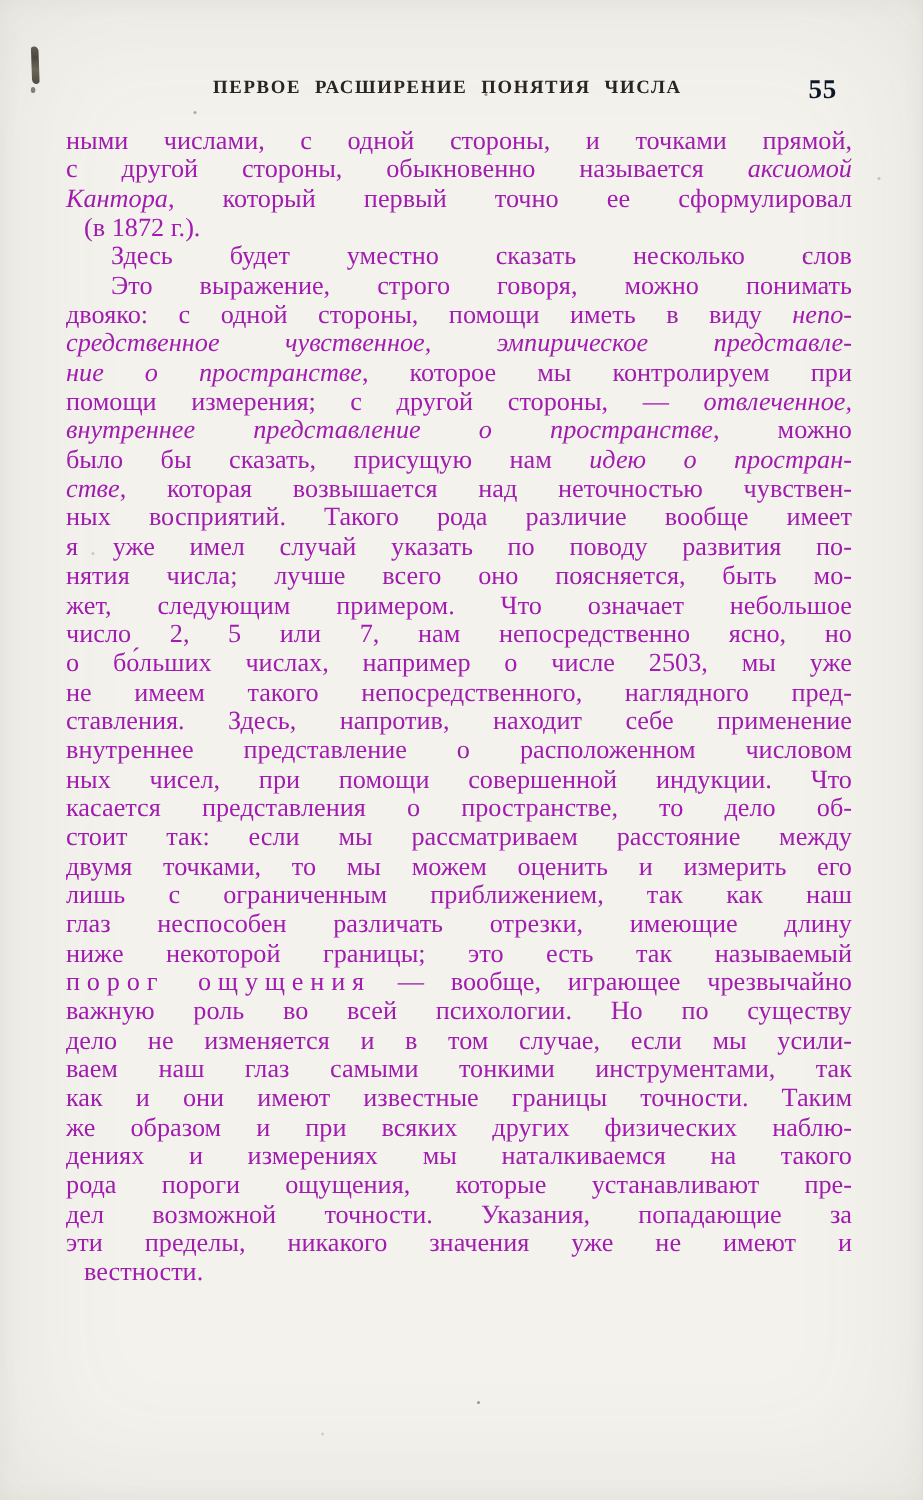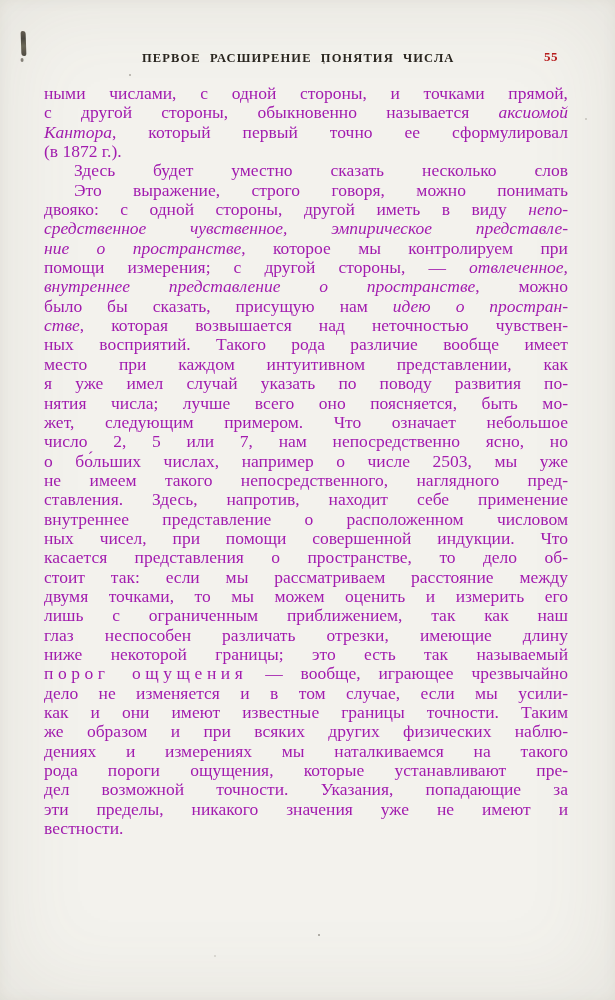--- a/index.html
+++ b/index.html
@@ -29,37 +29,37 @@
     font-weight: 700;
     letter-spacing: 1.1px;
     word-spacing: 5px;
     white-space: nowrap;
     color: #2a2620;
   }
   .page-num {
     position: absolute;
     top: 49px;
     right: 57px;
-    font-size: 13px;
+    font-size: 18px;
     font-weight: 700;
     letter-spacing: .5px;
-    color: #b91c1c;
+    color: #0f172a;
   }
   
   .text-block {
     position: absolute;
     left: 44px;
     top: 84px;
     width: 524px;
     font-size: 17.5px;
     line-height: 19.35px;
     color: #a21caf;
   }
   .line { text-align: justify; text-align-last: justify; text-justify: inter-word; }
-  .line.nojust { text-align: left; text-align-last: left; }
+  .line.nojust { text-align: left; text-align-last: left; margin-left: 12px; }
   .line.ind { text-indent: 30px; }
   .it { font-style: italic; }
   .sp { letter-spacing: .26em; }
   
   .smudge {
     position: absolute;
     left: 21px; top: 31px;
     width: 5px; height: 25px;
     background: linear-gradient(180deg, #4a4438 0%, #2e2a22 30%, #55503f 60%, #332f26 100%);
     border-radius: 2px 3px 2px 3px;
@@ -102,46 +102,47 @@
 
   <div class="page-num">55</div>
 
   <div class="text-block">
       <div class="line"><span>ными числами, с одной стороны, и точками прямой,</span></div>
       <div class="line"><span>с другой стороны, обыкновенно называется </span><span class="it">аксиомой</span></div>
       <div class="line"><span class="it">Кантора</span><span>, который первый точно ее сформулировал</span></div>
       <div class="line nojust"><span>(в 1872 г.).</span></div>
       <div class="line ind"><span>Здесь будет уместно сказать несколько слов</span></div>
       <div class="line ind"><span>Это выражение, строго говоря, можно понимать</span></div>
-      <div class="line"><span>двояко: с одной стороны, другой иметь в виду </span><span class="it">непо-</span></div>
+      <div class="line"><span>двояко: с одной стороны, помощи иметь в виду </span><span class="it">непо-</span></div>
       <div class="line"><span class="it">средственное чувственное, эмпирическое представле-</span></div>
       <div class="line"><span class="it">ние о пространстве</span><span>, которое мы контролируем при</span></div>
       <div class="line"><span>помощи измерения; с другой стороны, — </span><span class="it">отвлеченное,</span></div>
       <div class="line"><span class="it">внутреннее представление о пространстве</span><span>, можно</span></div>
       <div class="line"><span>было бы сказать, присущую нам </span><span class="it">идею о простран-</span></div>
       <div class="line"><span class="it">стве</span><span>, которая возвышается над неточностью чувствен-</span></div>
       <div class="line"><span>ных восприятий. Такого рода различие вообще имеет</span></div>
-      <div class="line"><span>место при каждом интуитивном представлении, как</span></div>
       <div class="line"><span>я уже имел случай указать по поводу развития по-</span></div>
       <div class="line"><span>нятия числа; лучше всего оно поясняется, быть мо-</span></div>
       <div class="line"><span>жет, следующим примером. Что означает небольшое</span></div>
       <div class="line"><span>число 2, 5 или 7, нам непосредственно ясно, но</span></div>
       <div class="line"><span>о бо́льших числах, например о числе 2503, мы уже</span></div>
       <div class="line"><span>не имеем такого непосредственного, наглядного пред-</span></div>
       <div class="line"><span>ставления. Здесь, напротив, находит себе применение</span></div>
       <div class="line"><span>внутреннее представление о расположенном числовом</span></div>
       <div class="line"><span>ных чисел, при помощи совершенной индукции. Что</span></div>
       <div class="line"><span>касается представления о пространстве, то дело об-</span></div>
       <div class="line"><span>стоит так: если мы рассматриваем расстояние между</span></div>
       <div class="line"><span>двумя точками, то мы можем оценить и измерить его</span></div>
       <div class="line"><span>лишь с ограниченным приближением, так как наш</span></div>
       <div class="line"><span>глаз неспособен различать отрезки, имеющие длину</span></div>
       <div class="line"><span>ниже некоторой границы; это есть так называемый</span></div>
       <div class="line"><span class="sp">порог ощущения</span><span> — вообще, играющее чрезвычайно</span></div>
+      <div class="line"><span>важную роль во всей психологии. Но по существу</span></div>
       <div class="line"><span>дело не изменяется и в том случае, если мы усили-</span></div>
+      <div class="line"><span>ваем наш глаз самыми тонкими инструментами, так</span></div>
       <div class="line"><span>как и они имеют известные границы точности. Таким</span></div>
       <div class="line"><span>же образом и при всяких других физических наблю-</span></div>
       <div class="line"><span>дениях и измерениях мы наталкиваемся на такого</span></div>
       <div class="line"><span>рода пороги ощущения, которые устанавливают пре-</span></div>
       <div class="line"><span>дел возможной точности. Указания, попадающие за</span></div>
       <div class="line"><span>эти пределы, никакого значения уже не имеют и</span></div>
       <div class="line nojust"><span>вестности.</span></div>
     </div>
 </div>
 

